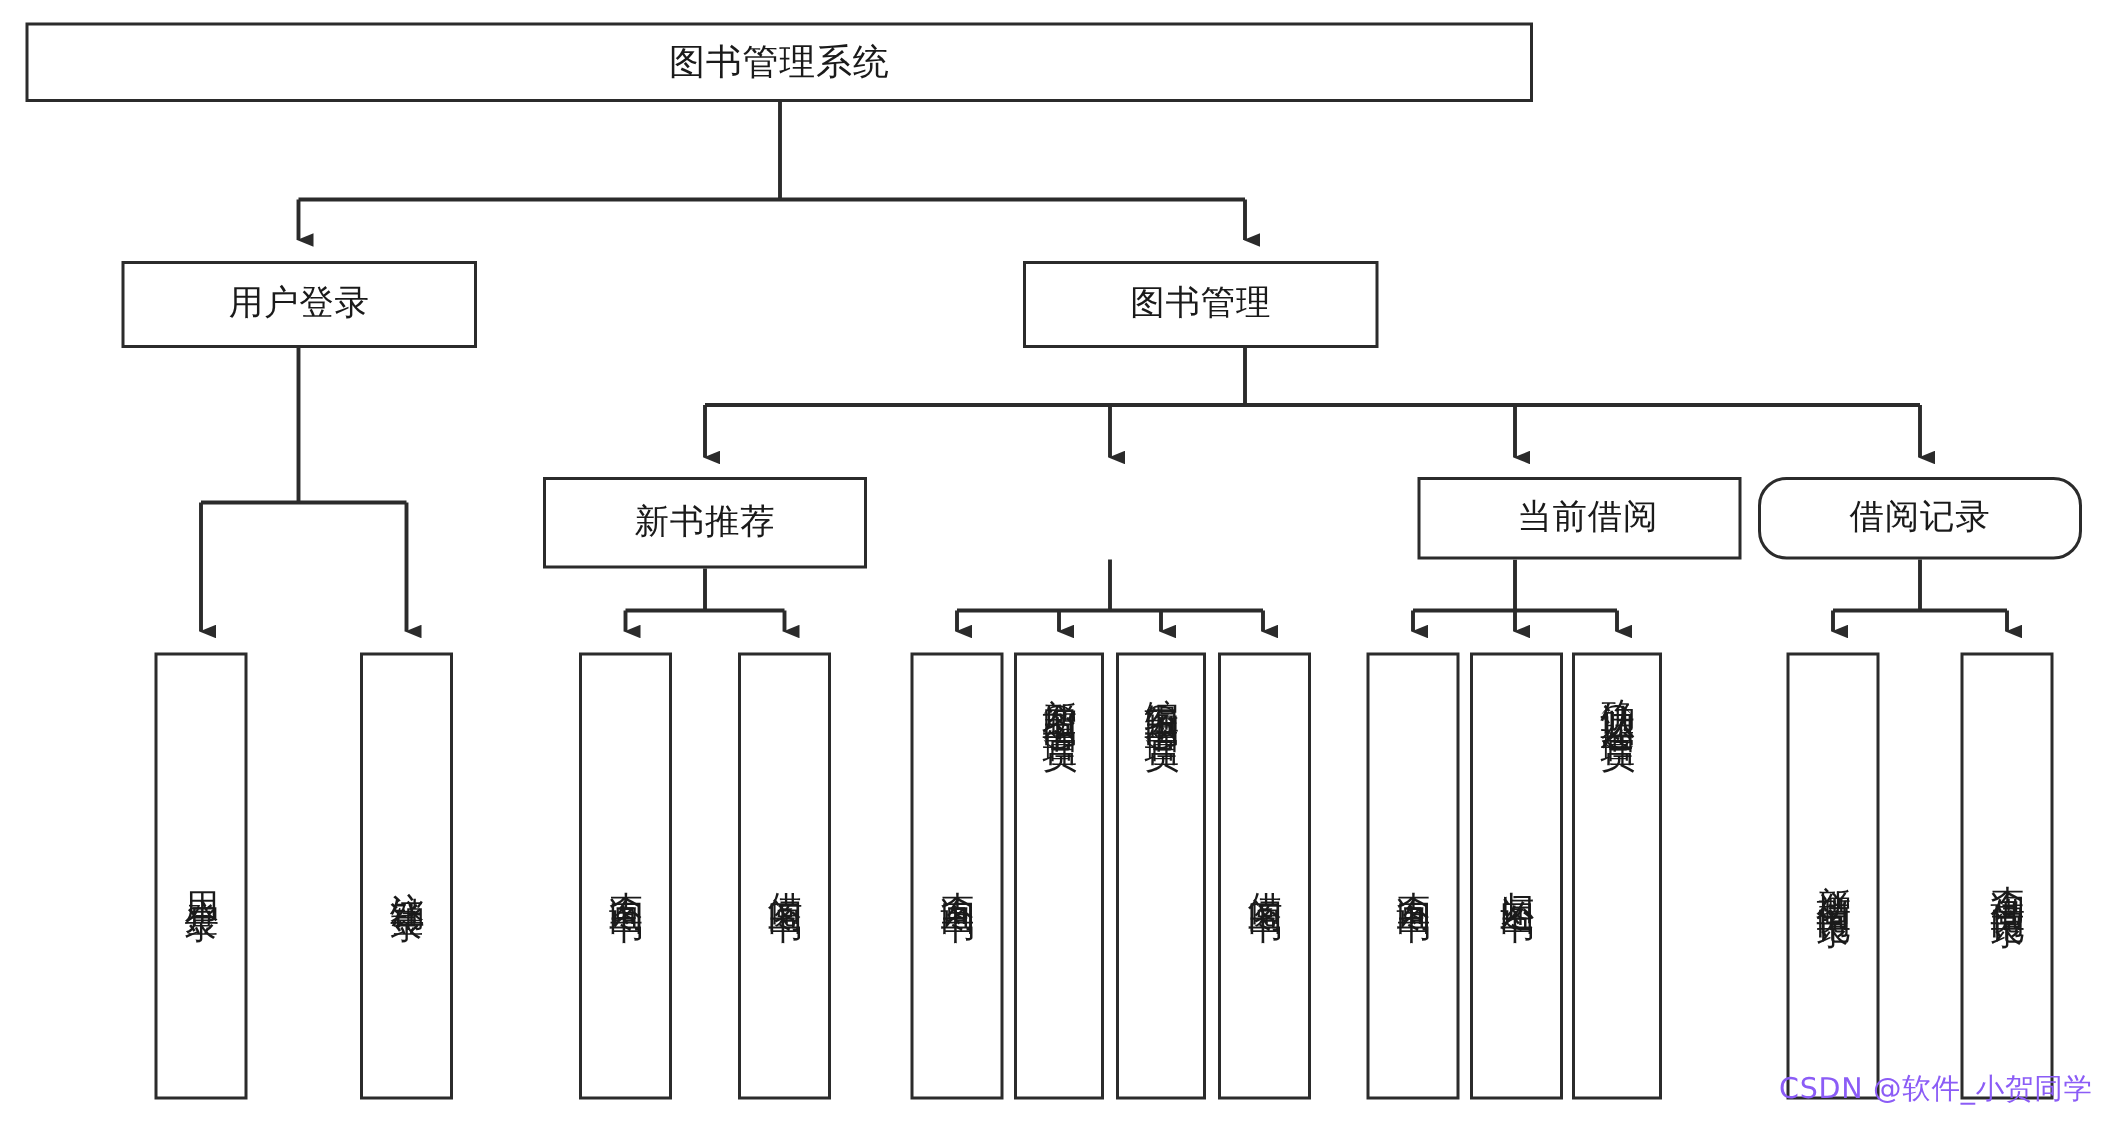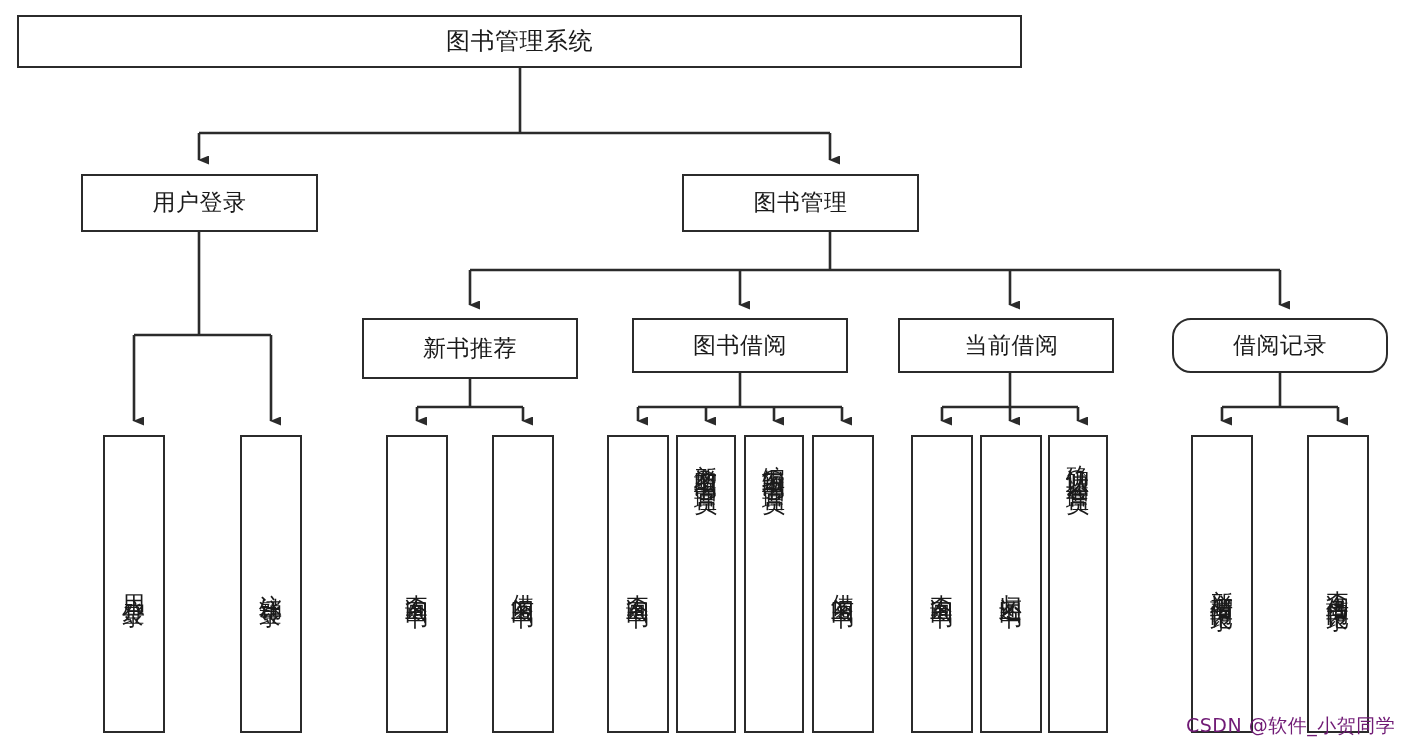--- a/index.html
+++ b/index.html
@@ -64,21 +64,21 @@
   
   .node.vert.center{ align-items:center; padding-top:0; }
   .node.vert.center .label{ margin-top:0; }
 
   
   #watermark{
     position:absolute;
     left:1186px;
     top:713px;
     font-size:19px;
-    color:#701a75;
+    color:#8b5cf6;
     white-space:nowrap;
     letter-spacing:0.5px;
     font-family:"DejaVu Sans","Liberation Sans",sans-serif;
   }
 </style>
 </head>
 <body>
 
 <div id="diagram-root">
 
@@ -141,25 +141,22 @@
   </div>
 
   <div class="node horiz" style="left:682px; top:174px; width:237px; height:58px;">
     <span class="label">图书管理</span>
   </div>
 
   <div class="node horiz" style="left:362px; top:318px; width:216px; height:61px;">
     <span class="label">新书推荐</span>
   </div>
 
-  <div class="node horiz" style="left:632px; top:318px; width:216px; height:55px;">
-    <span class="label">图书借阅</span>
-  </div>
-
-  <div class="node horiz" style="left:898px; top:318px; width:216px; height:55px;padding-left:11px;">
+
+  <div class="node horiz" style="left:945px; top:318px; width:216px; height:55px;padding-left:11px;">
     <span class="label">当前借阅</span>
   </div>
 
   <div class="node horiz" style="left:1172px; top:318px; width:216px; height:55px;border-radius:19px;">
     <span class="label">借阅记录</span>
   </div>
 
   <div class="node vert center" style="left:103px; top:435px; width:62px; height:298px;">
     <span class="label">用户登录</span>
   </div>

